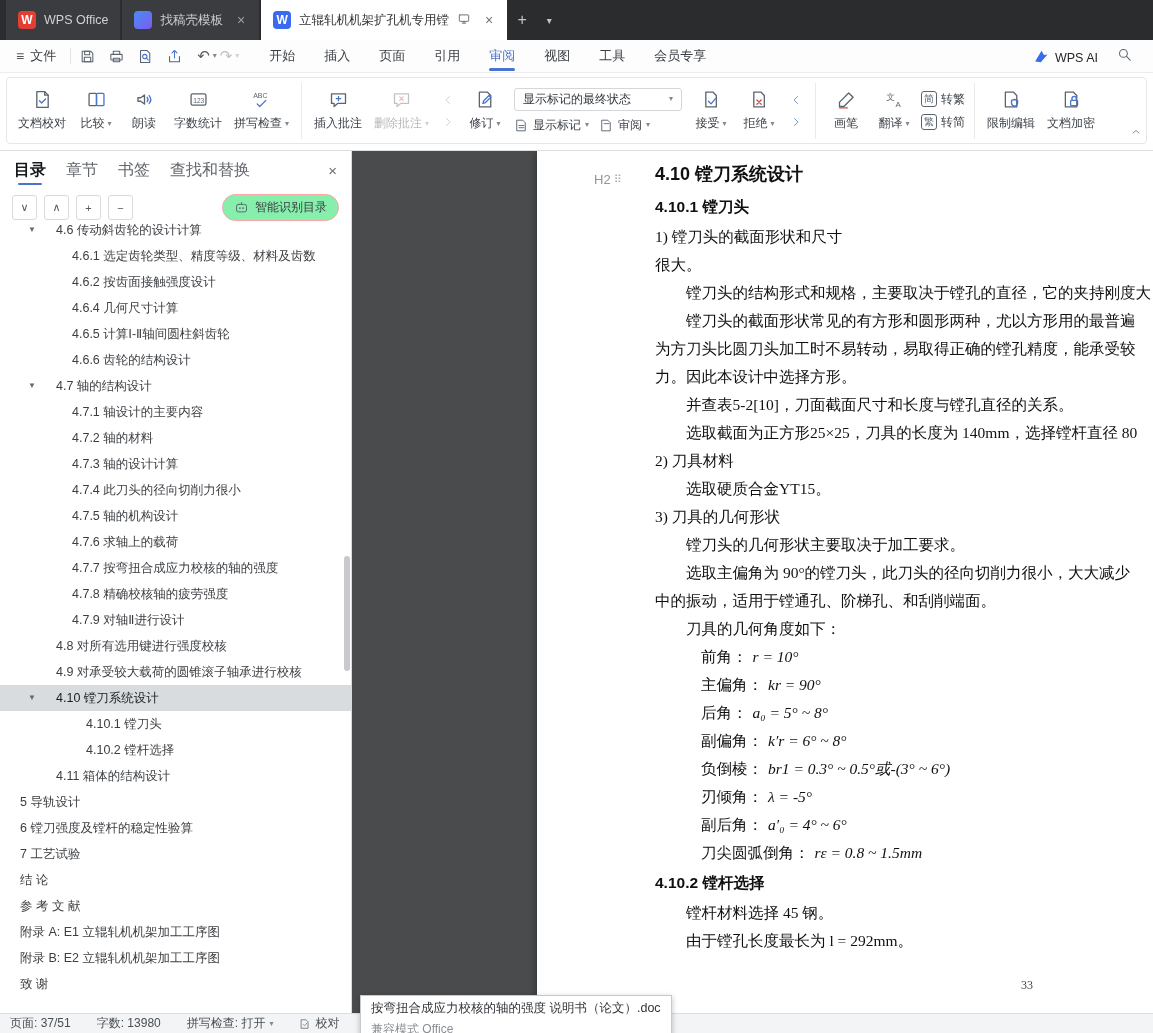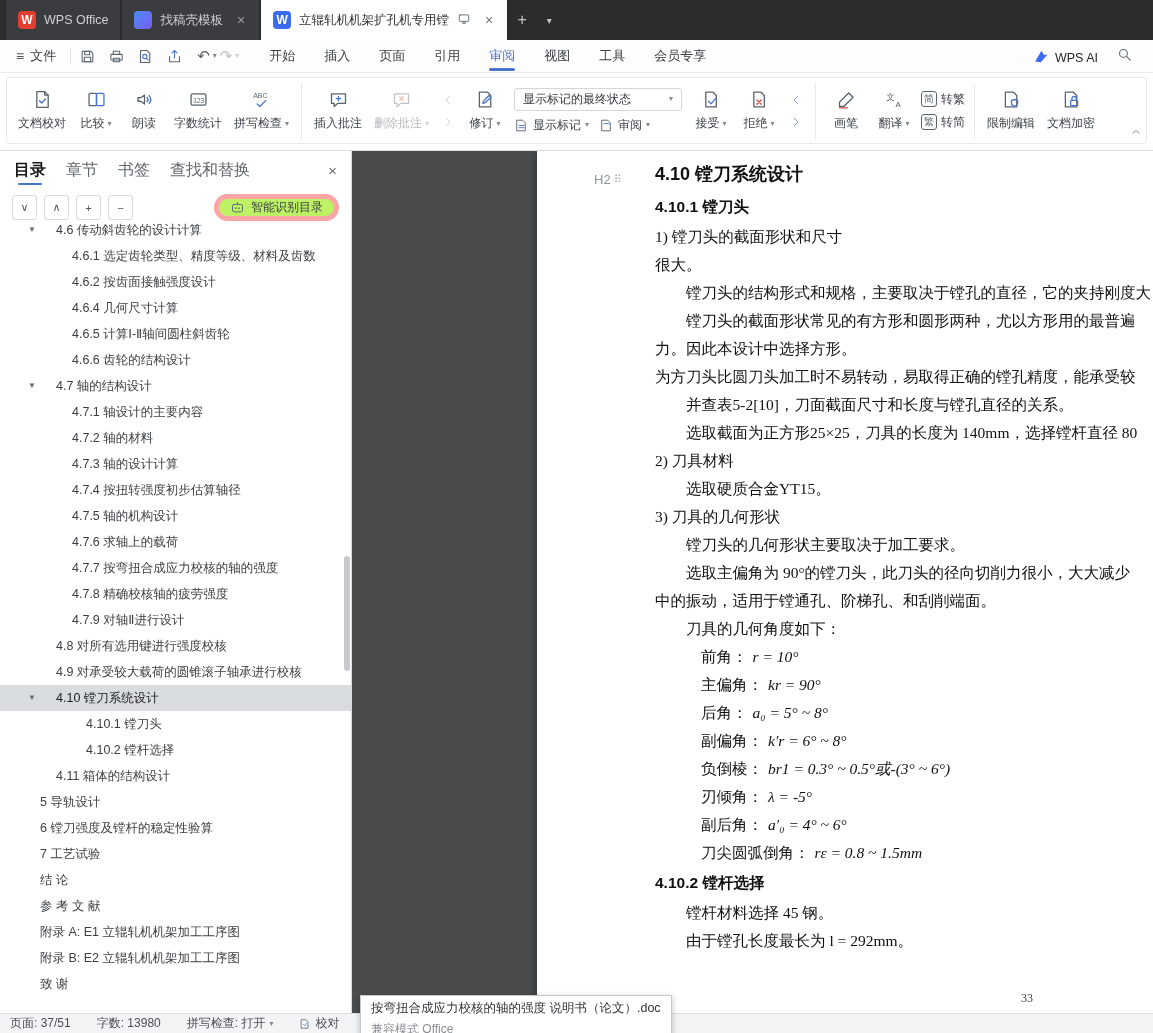--- a/index.html
+++ b/index.html
@@ -69,44 +69,44 @@
   
   .sidebar{position:absolute;left:0;top:151px;width:352px;bottom:20px;background:#fff;border-right:1px solid #d8dadc;display:flex;flex-direction:column;overflow:hidden}
   .sb-header{display:flex;align-items:center;height:38px;padding:0 14px;flex:0 0 auto}
   .sb-tabs{display:flex;gap:20px;font-size:16px;color:#63676d;height:100%}
   .sb-tab{display:flex;align-items:center;position:relative;white-space:nowrap}
   .sb-tab.active{color:#17191c;font-weight:bold}
   .sb-tab.active::after{content:"";position:absolute;left:50%;transform:translateX(-50%);bottom:4px;width:24px;height:2px;background:#4874cb;border-radius:1px}
   .sb-close{margin-left:auto;color:#6d7175;font-size:15px}
   .sb-controls{display:flex;align-items:center;padding:5px 12px 7px;gap:7px;flex:0 0 auto}
   .sq-btn{width:25px;height:25px;border:1px solid #d8dadc;border-radius:3px;display:flex;align-items:center;justify-content:center;font-size:11px;color:#55585c;background:#fff}
-  .smart-btn{margin-left:auto;height:27px;border:5px solid #fca5a5;border-radius:14px;display:flex;align-items:center;gap:6px;padding:0 11px;font-size:12px;color:#3c4043;background:#bef264;white-space:nowrap}
+  .smart-btn{margin-left:auto;height:27px;border:1px solid #fca5a5;border-radius:14px;display:flex;align-items:center;gap:6px;padding:0 11px;font-size:12px;color:#3c4043;background:#86efac;white-space:nowrap}
   .toc-list{flex:1;overflow:hidden;margin-top:-11px;position:relative}
   .toc-item{position:relative;height:26px;line-height:26px;font-size:12.5px;color:#3b3e42;white-space:nowrap;overflow:hidden}
   .toc-item.selected{background:#d8dcdf;color:#1c1e21}
   .toc-arrow{position:absolute;left:28px;top:0;font-size:8px;color:#67696d}
   .toc-arrow:empty{display:none}
-  .lv0{padding-left:40px}.lv1{padding-left:56px}.lv2{padding-left:72px}.lv3{padding-left:86px}
+  .lv0{padding-left:20px}.lv1{padding-left:56px}.lv2{padding-left:72px}.lv3{padding-left:86px}
   .sb-scrollbar{position:absolute;right:1px;top:405px;width:6px;height:115px;border-radius:3px;background:#c7c9cc}
 
   
   .docarea{position:absolute;left:353px;top:151px;right:0;bottom:20px;background:#4a4b4d;overflow:hidden}
   .page{position:absolute;left:184px;top:0;width:616px;height:100%;background:#fff;box-shadow:0 0 8px rgba(0,0,0,.4);overflow:hidden}
   .doc-content{padding:6px 0 0 118px;font-family:"Liberation Serif",serif;color:#101010;overflow:hidden}
   .doc-line{white-space:nowrap;overflow:hidden;line-height:28px;font-size:15.5px}
   .t-h1{line-height:34px;font-size:18px;font-weight:700;font-family:"Liberation Sans",sans-serif}
   .t-h2{line-height:32px;font-size:15.5px;font-weight:700;font-family:"Liberation Sans",sans-serif}
   .t-indent{text-indent:31px}
   .t-formula{padding-left:46px}
   .line-text:empty,.line-label:empty,.line-math:empty{display:none}
   .line-math{font-family:"Liberation Serif",serif;font-style:italic;margin-left:5px}
   .h2-badge{position:absolute;left:57px;top:21px;display:flex;align-items:center;gap:3px;color:#8f969e}
   .h2t{font-size:13px}
   .dots{font-size:11px;color:#aab0b6}
-  .page-num{position:absolute;bottom:7px;left:484px;font-size:12px;color:#3e4144;font-family:"Liberation Serif",serif}
+  .page-num{position:absolute;bottom:20px;left:484px;font-size:12px;color:#3e4144;font-family:"Liberation Serif",serif}
 
   
   .statusbar{position:absolute;left:0;right:0;bottom:0;height:20px;background:#f3f4f5;border-top:1px solid #dcdee0;display:flex;align-items:center;gap:26px;padding:0 10px;font-size:12px;color:#4a4d52;z-index:10}
   .sb-item{display:flex;align-items:center;gap:4px;white-space:nowrap}
   .file-tooltip{position:absolute;left:360px;top:995px;z-index:60;background:#fff;border:1px solid #c6c8ca;box-shadow:0 2px 6px rgba(0,0,0,.25);padding:4px 10px 5px;font-size:12.5px;color:#2f3338;white-space:nowrap}
   .file-tooltip .mode{color:#8a8e93;font-size:12px;margin-top:4px}
 </style>
 </head>
 <body>
 
@@ -436,21 +436,21 @@
     <div class="toc-item lv1"><span class="toc-arrow">▼</span><span class="toc-label">4.6 传动斜齿轮的设计计算</span></div>
         <div class="toc-item lv2"><span class="toc-label">4.6.1 选定齿轮类型、精度等级、材料及齿数</span></div>
         <div class="toc-item lv2"><span class="toc-label">4.6.2 按齿面接触强度设计</span></div>
         <div class="toc-item lv2"><span class="toc-label">4.6.4 几何尺寸计算</span></div>
         <div class="toc-item lv2"><span class="toc-label">4.6.5 计算Ⅰ-Ⅱ轴间圆柱斜齿轮</span></div>
         <div class="toc-item lv2"><span class="toc-label">4.6.6 齿轮的结构设计</span></div>
         <div class="toc-item lv1"><span class="toc-arrow">▼</span><span class="toc-label">4.7 轴的结构设计</span></div>
         <div class="toc-item lv2"><span class="toc-label">4.7.1 轴设计的主要内容</span></div>
         <div class="toc-item lv2"><span class="toc-label">4.7.2 轴的材料</span></div>
         <div class="toc-item lv2"><span class="toc-label">4.7.3 轴的设计计算</span></div>
-        <div class="toc-item lv2"><span class="toc-label">4.7.4 按扭转强度初步估算轴径</span></div>
+        <div class="toc-item lv2"><span class="toc-label">4.7.4 此刀头的径向切削力很小</span></div>
         <div class="toc-item lv2"><span class="toc-label">4.7.5 轴的机构设计</span></div>
         <div class="toc-item lv2"><span class="toc-label">4.7.6 求轴上的载荷</span></div>
         <div class="toc-item lv2"><span class="toc-label">4.7.7 按弯扭合成应力校核的轴的强度</span></div>
         <div class="toc-item lv2"><span class="toc-label">4.7.8 精确校核轴的疲劳强度</span></div>
         <div class="toc-item lv2"><span class="toc-label">4.7.9 对轴Ⅱ进行设计</span></div>
         <div class="toc-item lv1"><span class="toc-label">4.8 对所有选用键进行强度校核</span></div>
         <div class="toc-item lv1"><span class="toc-label">4.9 对承受较大载荷的圆锥滚子轴承进行校核</span></div>
         <div class="toc-item lv1 selected"><span class="toc-arrow">▼</span><span class="toc-label">4.10 镗刀系统设计</span></div>
         <div class="toc-item lv3"><span class="toc-label">4.10.1 镗刀头</span></div>
         <div class="toc-item lv3"><span class="toc-label">4.10.2 镗杆选择</span></div>
@@ -474,22 +474,22 @@
         <span class="dots">⠿</span>
       </div>
       <div class="doc-content">
 
       <div class="doc-line t-h1"><span class="line-text">4.10 镗刀系统设计</span></div>
           <div class="doc-line t-h2"><span class="line-text">4.10.1 镗刀头</span></div>
           <div class="doc-line t-plain"><span class="line-text">1) 镗刀头的截面形状和尺寸</span></div>
           <div class="doc-line t-plain"><span class="line-text">很大。</span></div>
           <div class="doc-line t-indent"><span class="line-text">镗刀头的结构形式和规格，主要取决于镗孔的直径，它的夹持刚度大</span></div>
           <div class="doc-line t-indent"><span class="line-text">镗刀头的截面形状常见的有方形和圆形两种，尤以方形用的最普遍</span></div>
+          <div class="doc-line t-plain"><span class="line-text">为方刀头比圆刀头加工时不易转动，易取得正确的镗孔精度，能承受较</span></div>
           <div class="doc-line t-plain"><span class="line-text">力。因此本设计中选择方形。</span></div>
-          <div class="doc-line t-plain"><span class="line-text">为方刀头比圆刀头加工时不易转动，易取得正确的镗孔精度，能承受较</span></div>
           <div class="doc-line t-indent"><span class="line-text">并查表5-2[10]，刀面截面尺寸和长度与镗孔直径的关系。</span></div>
           <div class="doc-line t-indent"><span class="line-text">选取截面为正方形25×25，刀具的长度为 140mm，选择镗杆直径 80</span></div>
           <div class="doc-line t-plain"><span class="line-text">2) 刀具材料</span></div>
           <div class="doc-line t-indent"><span class="line-text">选取硬质合金YT15。</span></div>
           <div class="doc-line t-plain"><span class="line-text">3) 刀具的几何形状</span></div>
           <div class="doc-line t-indent"><span class="line-text">镗刀头的几何形状主要取决于加工要求。</span></div>
           <div class="doc-line t-indent"><span class="line-text">选取主偏角为 90°的镗刀头，此刀头的径向切削力很小，大大减少</span></div>
           <div class="doc-line t-plain"><span class="line-text">中的振动，适用于镗通孔、阶梯孔、和刮削端面。</span></div>
           <div class="doc-line t-indent"><span class="line-text">刀具的几何角度如下：</span></div>
           <div class="doc-line t-formula"><span class="line-label">前角：</span><span class="line-math">r = 10°</span></div>

